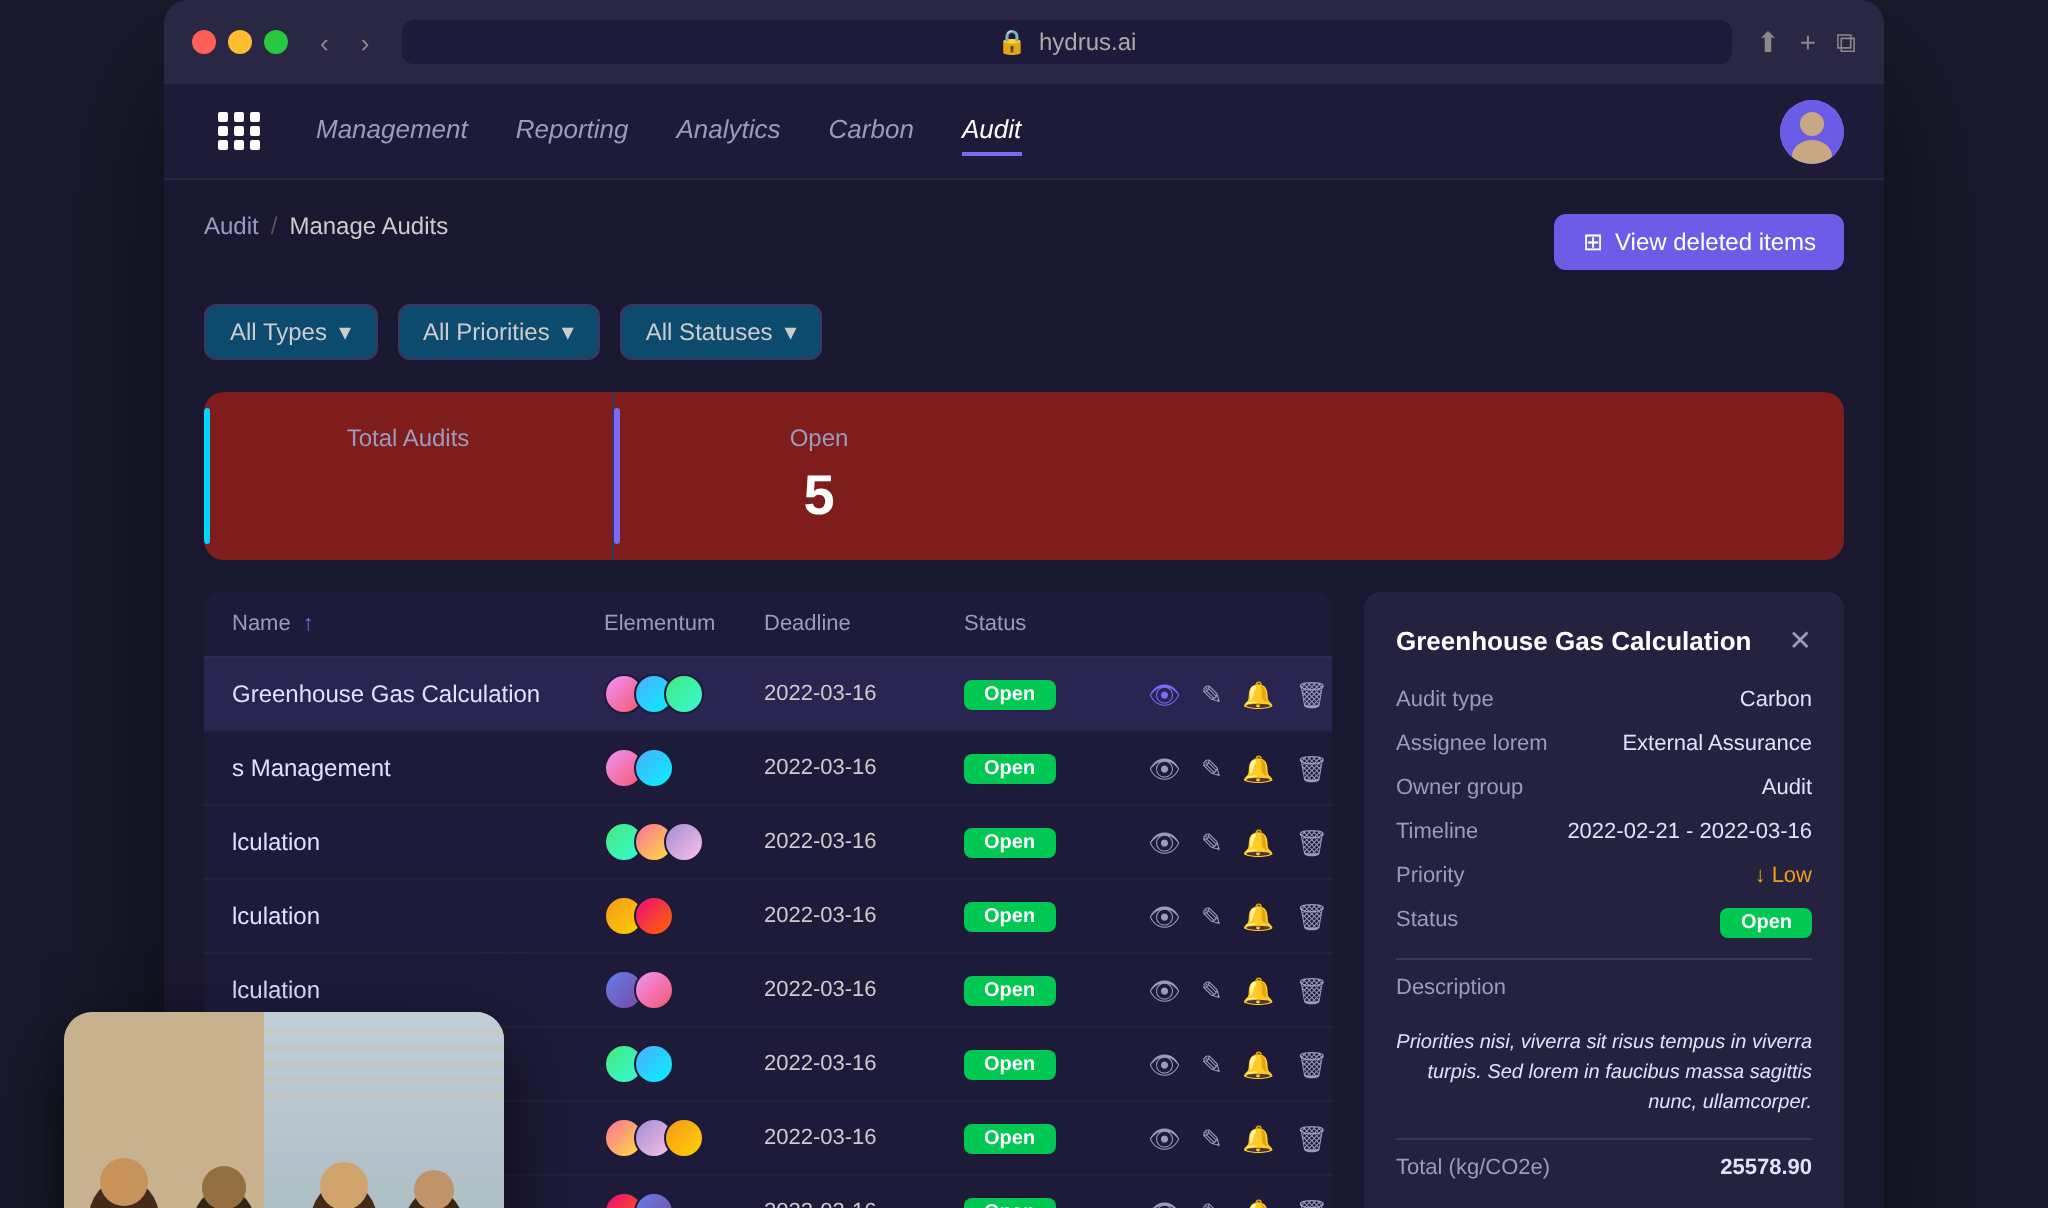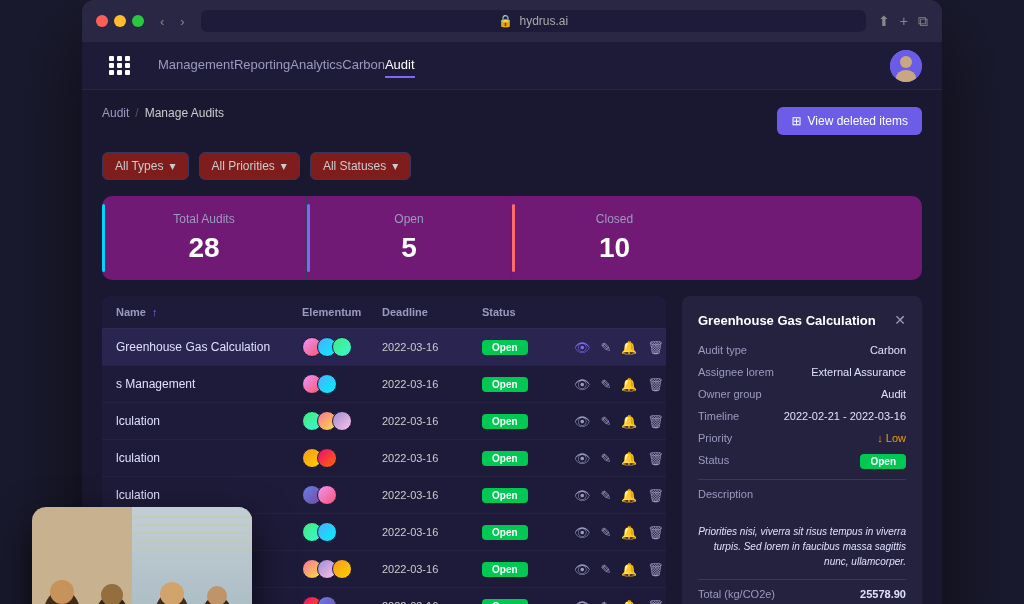--- a/index.html
+++ b/index.html
@@ -90,21 +90,23 @@
     .logo-icon {
       display: grid;
       grid-template-columns: 1fr 1fr 1fr;
       gap: 2px;
       width: 22px;
     }
     .logo-dot { width: 5px; height: 5px; background: white; border-radius: 1px; }
 
     .nav-links {
       display: flex;
+      gap: 24px;
       flex: 1;
+      font-style: italic;
     }
     .nav-link {
       color: #9b9bc0;
       font-size: 13px;
       cursor: pointer;
       padding: 4px 0;
       text-decoration: none;
     }
     .nav-link.active {
       color: white;
@@ -162,39 +164,39 @@
     }
 
     
     .filters-row {
       display: flex;
       gap: 10px;
       margin-bottom: 16px;
     }
 
     .filter-select {
-      background: #7f1d1d;
+      background: #0c4a6e;
       border: 1px solid #3a3660;
       color: #ccc;
       border-radius: 6px;
       padding: 6px 12px;
       font-size: 12px;
       cursor: pointer;
       display: flex;
       align-items: center;
       gap: 6px;
     }
 
     
     .stats-row {
       display: grid;
       grid-template-columns: repeat(4, 1fr);
       gap: 0;
       margin-bottom: 16px;
-      background: #701a75;
+      background: #7f1d1d;
       border-radius: 10px;
       overflow: hidden;
     }
 
     .stat-card {
       padding: 16px 20px;
       text-align: center;
       border-right: 1px solid #3a3660;
       position: relative;
     }
@@ -230,21 +232,21 @@
 
     .table-header {
       display: grid;
       grid-template-columns: 1fr 80px 100px 90px 80px;
       padding: 10px 14px;
       border-bottom: 1px solid #2e2b50;
     }
     .th {
       color: #9b9bc0;
       font-size: 11px;
-      font-weight: 700;
+      font-weight: 400;
     }
     .th.sortable { cursor: pointer; }
     .th .sort-arrow { color: #7c6af7; margin-left: 3px; }
 
     .table-row {
       display: grid;
       grid-template-columns: 1fr 80px 100px 90px 80px;
       padding: 8px 14px;
       border-bottom: 1px solid #252240;
       align-items: center;
@@ -492,29 +494,24 @@
           </div>
           <div class="filter-select">
             <span>All Statuses</span>
             <span>▾</span>
           </div>
         </div>
 
         <div class="stats-row">
           <div class="stat-card">
             <div class="stat-label">Total Audits</div>
-            <div class="stat-value">28</div>
           </div>
           <div class="stat-card">
             <div class="stat-label">Open</div>
             <div class="stat-value">5</div>
-          </div>
-          <div class="stat-card">
-            <div class="stat-label">Closed</div>
-            <div class="stat-value">10</div>
           </div>
         </div>
 
         <div class="main-content">
 
           <div class="audit-table">
             <div class="table-header">
               <div class="th sortable">
                 <span>Name</span>
                 <span class="sort-arrow">↑</span>
@@ -705,21 +702,21 @@
               </span>
             </div>
             <div class="detail-row">
               <span class="detail-label">Status</span>
               <span class="status-open">Open</span>
             </div>
 
             <hr class="detail-divider">
 
             <div class="detail-row" style="flex-direction: column; align-items: flex-start;">
-              <span class="detail-label" style="margin-bottom:16px">Description</span>
+              <span class="detail-label" style="margin-bottom:6px">Description</span>
               <span class="detail-desc">Priorities nisi, viverra sit risus tempus in viverra turpis. Sed lorem in faucibus massa sagittis nunc, ullamcorper.</span>
             </div>
 
             <hr class="detail-divider">
 
             <div class="detail-row">
               <span class="detail-label">Total (kg/CO2e)</span>
               <span class="detail-value bold">25578.90</span>
             </div>
           </div>

